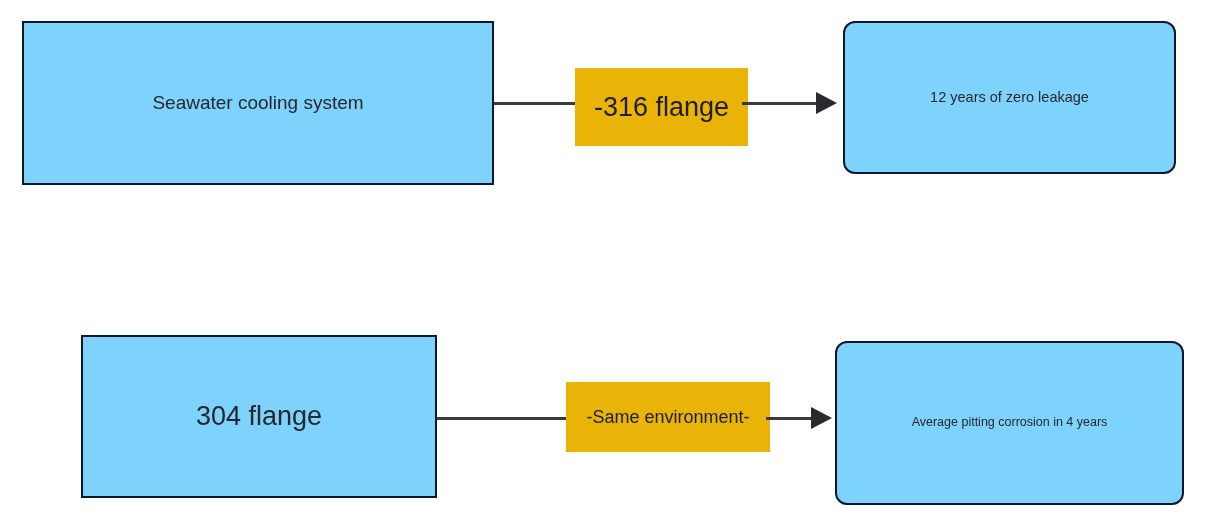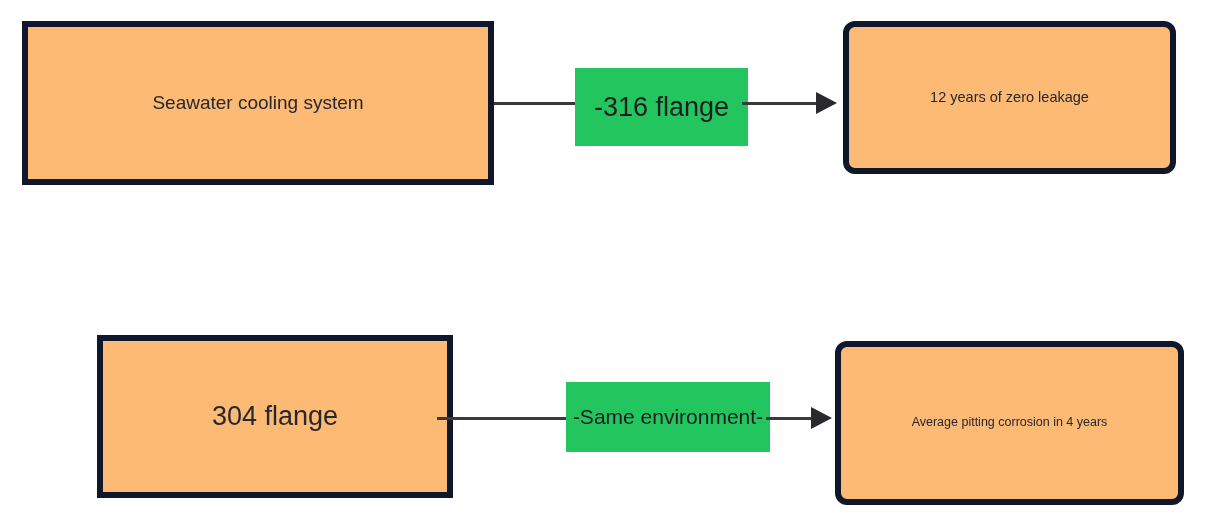--- a/index.html
+++ b/index.html
@@ -17,42 +17,41 @@
     background: #ffffff;
     overflow: hidden;
   }
   .node {
     position: absolute;
     box-sizing: border-box;
     display: flex;
     align-items: center;
     justify-content: center;
     text-align: center;
-    background: #fdba74;
-    border: 6px solid #0f172a;
+    background: #7dd3fc;
+    border: 2px solid #0f172a;
     color: #27272e;
     line-height: 1.25;
     padding: 4px 12px;
   }
   .node-rounded {
     border-radius: 12px;
   }
   
   #node-source-primary {
     left: 22px;  top: 21px;  width: 472px;  height: 164px;
     font-size: 19px;
   }
   #node-result-primary {
     left: 843px; top: 21px;  width: 333px;  height: 153px;
     font-size: 14.5px;
   }
   #node-source-secondary {
     left: 81px;  top: 335px; width: 356px;  height: 163px;
     font-size: 27px;
-    margin-left: 16px;
   }
   #node-result-secondary {
     left: 835px; top: 341px; width: 349px;  height: 164px;
     font-size: 12.5px;
   }
   
   .edge-line {
     position: absolute;
     height: 2.6px;
     background: #3a3a3e;
@@ -71,31 +70,31 @@
     border-left: 21px solid #2a2a2e;
   }
   #arrow-head-top { left: 816px; top: 92px; }
   #arrow-head-bot { left: 811px; top: 407px; }
 
   .edge-label {
     position: absolute;
     display: flex;
     align-items: center;
     justify-content: center;
-    background: #22c55e;
+    background: #eab308;
     color: #1e1e22;
     white-space: nowrap;
   }
   #edge-label-top {
     left: 575px; top: 68px; width: 173px; height: 78px;
     font-size: 27px;
   }
   #edge-label-bottom {
     left: 566px; top: 382px; width: 204px; height: 70px;
-    font-size: 21px;
+    font-size: 18px;
   }
 </style>
 </head>
 <body>
 
 <div id="canvas">
 
   <div class="node" id="node-source-primary">Seawater cooling system</div>
 
   <div class="edge-line" id="edge-line-top-a"></div>

